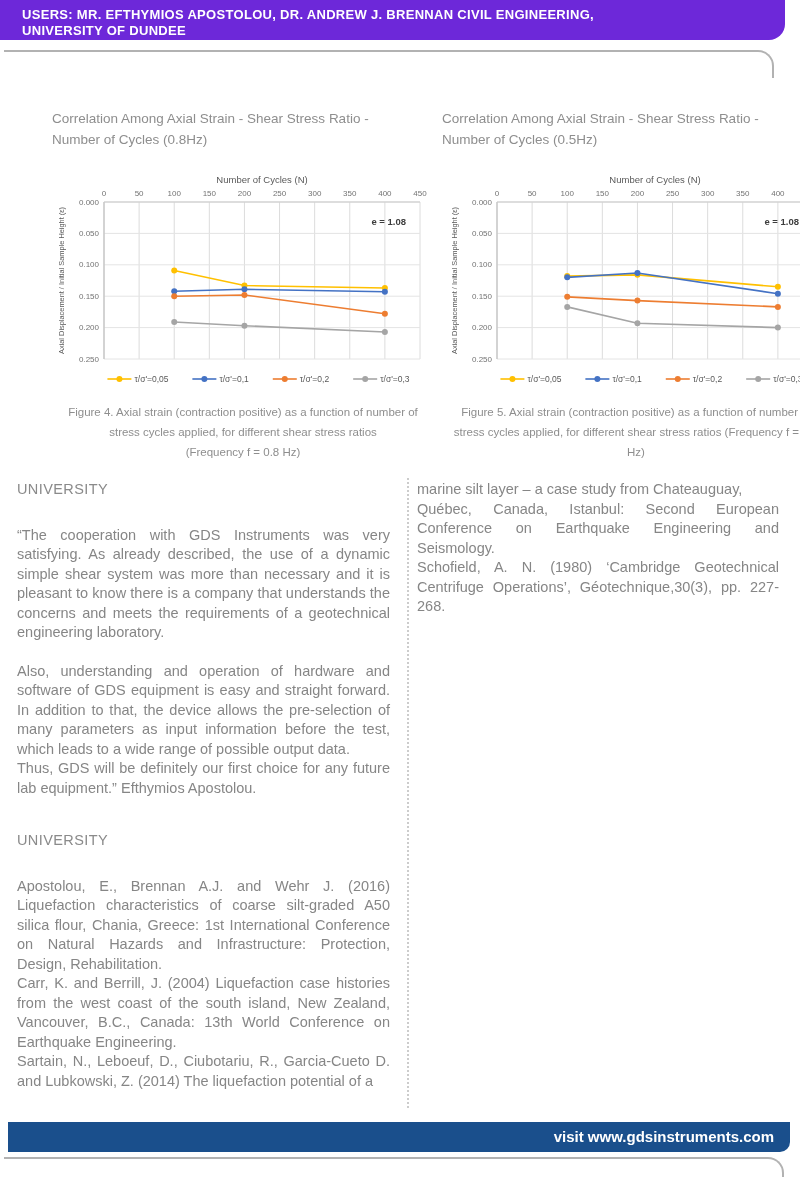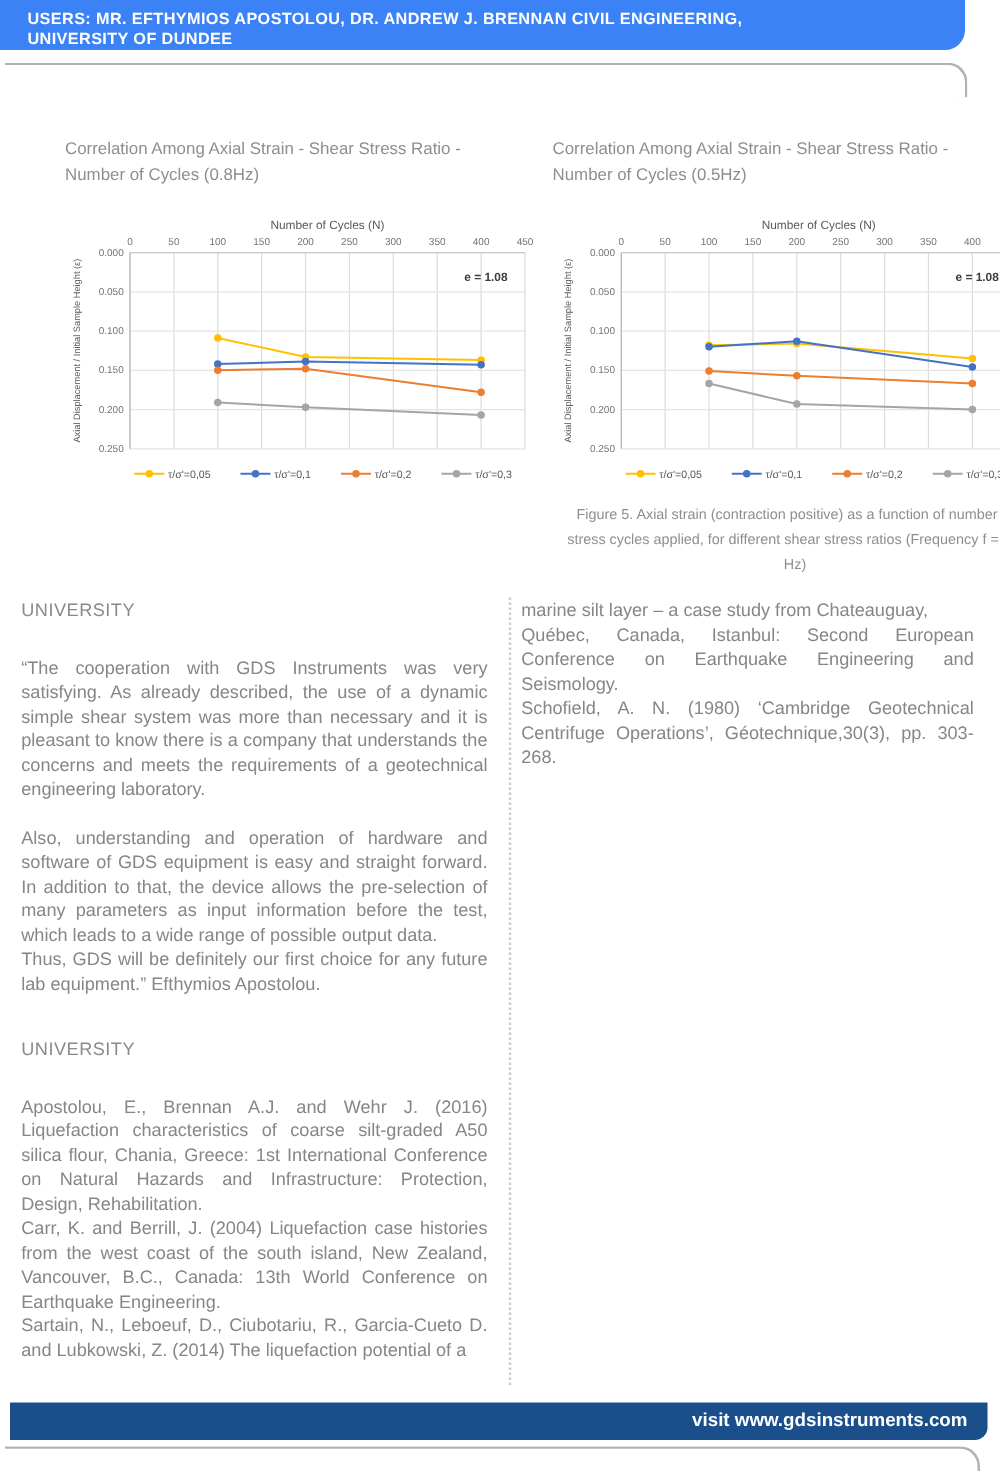--- a/index.html
+++ b/index.html
@@ -7,26 +7,26 @@
     width: 800px; height: 1177px;
     position: relative;
     background: #ffffff;
     font-family: "Liberation Sans", sans-serif;
     overflow: hidden;
   }
   
   .topbar {
     position: absolute; left: 0; top: 0;
     width: 750px; height: 33px;
-    background: #3b82f6;
+    background: #6d28d9;
     border-radius: 0 0 16px 0;
     color: #ffffff;
     font-size: 13px; font-weight: bold;
     letter-spacing: 0.3px;
-    padding: 7px 0 0 22px;
+    padding: 7px 13px 0 22px;
     line-height: 16px;
   }
   
   .card-top {
     position: absolute; left: 4px; top: 50px;
     width: 768px; height: 26px;
     border-top: 2px solid #B2B2B2;
     border-right: 2px solid #B2B2B2;
     border-radius: 0 16px 0 0;
   }
@@ -166,20 +166,21 @@
           <line x1="138.375" y1="207" x2="162.375" y2="207" stroke="#4472C4" stroke-width="1.6"></line>
           <circle cx="150.375" cy="207" r="3" fill="#4472C4"></circle>
           <text x="165.375" y="210" font-size="8.5" fill="#595959">τ/σ'=0,1</text>
           <line x1="218.775" y1="207" x2="242.775" y2="207" stroke="#ED7D31" stroke-width="1.6"></line>
           <circle cx="230.775" cy="207" r="3" fill="#ED7D31"></circle>
           <text x="245.775" y="210" font-size="8.5" fill="#595959">τ/σ'=0,2</text>
           <line x1="299.175" y1="207" x2="323.175" y2="207" stroke="#A5A5A5" stroke-width="1.6"></line>
           <circle cx="311.175" cy="207" r="3" fill="#A5A5A5"></circle>
           <text x="326.175" y="210" font-size="8.5" fill="#595959">τ/σ'=0,3</text>
         </svg></div>
+    <figcaption>Figure 4. Axial strain (contraction positive) as a function of number of<br>stress cycles applied, for different shear stress ratios<br>(Frequency f = 0.8 Hz)</figcaption>
   </figure>
 
   <figure class="fig right">
     <div class="fig-title">Correlation Among Axial Strain - Shear Stress Ratio -<br>Number of Cycles (0.5Hz)</div>
     <div class="chart"><svg xmlns="http://www.w3.org/2000/svg" width="378" height="216" viewBox="0 0 378 216" font-family="Liberation Sans, sans-serif">
           <text x="208" y="11" text-anchor="middle" font-size="9.5" fill="#595959">Number of Cycles (N)</text>
           <text transform="rotate(-90)" x="-108.5" y="10" text-anchor="middle" font-size="7.4" fill="#595959">Axial Displacement / Initial Sample Height (ε)</text>
           <line x1="50" y1="30" x2="50" y2="187" stroke="#dcdcdc" stroke-width="1"></line>
           <text x="50" y="24" text-anchor="middle" font-size="8" fill="#737373">0</text>
           <line x1="85.11111111111111" y1="30" x2="85.11111111111111" y2="187" stroke="#dcdcdc" stroke-width="1"></line>
@@ -256,21 +257,21 @@
     <p class="tight">Apostolou, E., Brennan A.J. and Wehr J. (2016) Liquefaction characteristics of coarse silt-graded A50 silica flour, Chania, Greece: 1st International Conference on Natural Hazards and Infrastructure: Protection, Design, Rehabilitation.</p>
     <p class="tight">Carr, K. and Berrill, J. (2004) Liquefaction case histories from the west coast of the south island, New Zealand, Vancouver, B.C., Canada: 13th World Conference on Earthquake Engineering.</p>
     <p class="tight">Sartain, N., Leboeuf, D., Ciubotariu, R., Garcia-Cueto D. and Lubkowski, Z. (2014) The liquefaction potential of a</p>
   </div>
 
   <div class="divider"></div>
 
   <div class="col-right">
     <p class="tight">marine silt layer – a case study from Chateauguay,</p>
     <p class="tight">Québec, Canada, Istanbul: Second European Conference on Earthquake Engineering and Seismology.</p>
-    <p class="tight">Schofield, A. N. (1980) ‘Cambridge Geotechnical Centrifuge Operations’, Géotechnique,30(3), pp. 303-268.</p>
+    <p class="tight">Schofield, A. N. (1980) ‘Cambridge Geotechnical Centrifuge Operations’, Géotechnique,30(3), pp. 227-268.</p>
   </div>
 
   <footer class="footbar">
     <span>visit www.gdsinstruments.com</span>
   </footer>
 
   <div class="card-bottom"></div>
 
 </div>
 

